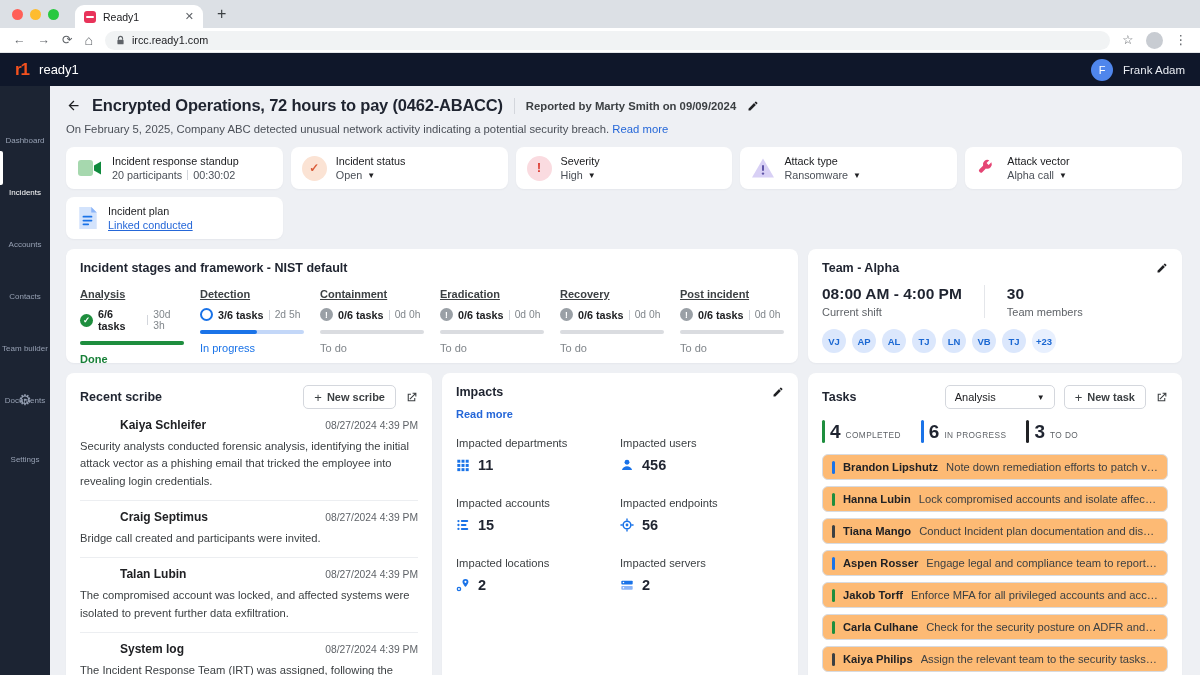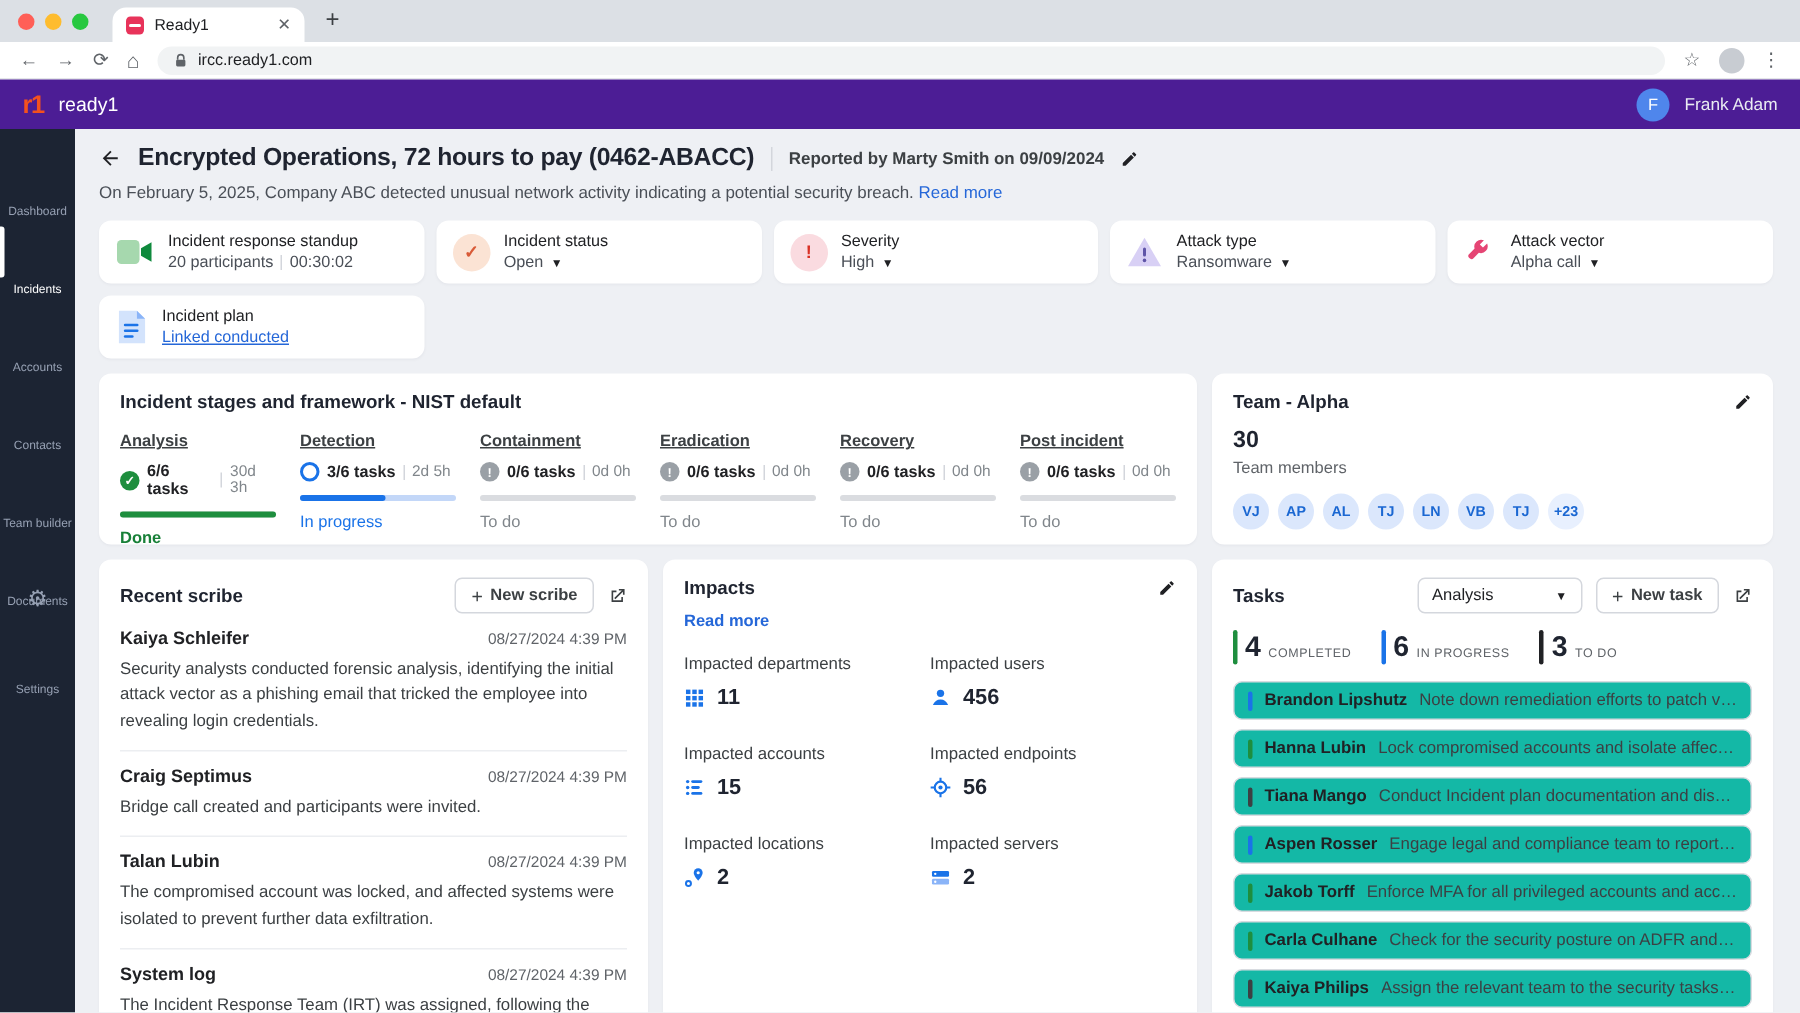--- a/index.html
+++ b/index.html
@@ -17,21 +17,21 @@
   .btab .ttl { font-size:10.5px; color:#202124; flex:1; }
   .btab .x { color:#5f6368; font-size:11px; }
   .newtab { margin-left:14px; color:#3c4043; font-size:16px; }
   .toolbar { height:25px; background:#fff; display:flex; align-items:center; gap:12px; padding:0 13px; border-bottom:1px solid #e4e6e9;}
   .nav-ic { color:#5f6368; font-size:12.5px; line-height:1;}
   .urlbox { flex:1; height:19px; background:#f1f3f4; border-radius:10px; display:flex; align-items:center; gap:6px; padding:0 10px;}
   .urlbox .url { font-size:10.8px; color:#202124; }
   .avatar-sm { width:17px; height:17px; border-radius:50%; background:#c8ccd2; }
 
   
-  .appbar { height:33px; background:#4c1d95; display:flex; align-items:center; padding:0 15px; gap:10px; }
+  .appbar { height:33px; background:#0f172a; display:flex; align-items:center; padding:0 15px; gap:10px; }
   .logo { color:#f4511e; font-weight:bold; font-size:17px; letter-spacing:-1px;}
   .brand { color:#fff; font-size:13px; }
   .sp { flex:1; }
   .user-av { width:22px; height:22px; border-radius:50%; background:#4f86ec; color:#fff; font-size:11px;
              display:flex; align-items:center; justify-content:center; }
   .user-nm { color:#e9ecf2; font-size:11.5px; }
 
   
   .app-body { display:flex; height:589px; }
   .sidebar { width:50px; background:#1c2433; padding-top:4px; flex:none;}
@@ -106,42 +106,42 @@
   .row3 { display:grid; grid-template-columns:366px 356px 1fr; gap:10px; margin-top:10px; }
   .row3 .panel { height:319px; }
   .btn { border:1px solid #d4d7dd; border-radius:5px; height:24px; padding:0 10px; background:#fff;
          font-size:11px; font-weight:600; color:#3c4043; display:flex; align-items:center; gap:5px; cursor:pointer;}
   .btn .plus { font-size:13px; font-weight:400; }
   .iconbtn { color:#3c4043; display:flex; cursor:pointer; }
   .hgroup { display:flex; align-items:center; gap:9px; }
 
   .entry { padding:9px 0 10px; border-bottom:1px solid #eceef1; }
   .entry:last-child { border-bottom:none; }
-  .ehead { display:flex; justify-content:space-between; align-items:baseline; }
+  .ehead { display:flex; justify-content:space-between; align-items:baseline;margin-left:40px; }
   .ename { font-size:12px; font-weight:bold; color:#202124; }
   .etime { font-size:10.3px; color:#5f6368; }
   .etext { font-size:11.2px; color:#3c4043; line-height:1.55; margin-top:6px; }
 
   .ipara { font-size:11.2px; color:#3c4043; line-height:1.6; margin-top:9px; }
   .readmore { font-size:11px; font-weight:bold; margin-top:9px; }
   .metrics { display:grid; grid-template-columns:1fr 1fr; row-gap:24px; margin-top:17px; }
   .mlabel { font-size:11.2px; color:#3c4043; }
   .mval { display:flex; align-items:center; gap:8px; margin-top:8px; }
   .mval b { font-size:14.5px; color:#1f2430; }
 
   .tselect { border:1px solid #d4d7dd; border-radius:5px; height:24px; width:110px; padding:0 9px; background:#fff;
              font-size:11px; color:#202124; display:flex; align-items:center; justify-content:space-between; cursor:pointer;}
   .stats { display:flex; gap:20px; margin-top:11px; }
   .stat-i { display:flex; align-items:flex-end; gap:5px; }
   .stat-bar { width:3px; height:23px; border-radius:2px; }
   .stat-num { font-size:19px; font-weight:bold; color:#1f2430; line-height:22px; }
   .stat-lbl { font-size:8.3px; color:#5f6368; letter-spacing:.4px; margin-bottom:3px; }
   .tlist { margin-top:11px; display:flex; flex-direction:column; gap:6px; }
   .task { border:1px solid #d8dbe0; border-radius:6px; height:26px; display:flex; align-items:center; gap:8px;
-          padding:0 9px; background:#14b8a6; white-space:nowrap; overflow:hidden; }
+          padding:0 9px; background:#fdba74; white-space:nowrap; overflow:hidden; }
   .tick { width:3px; height:13px; border-radius:1.5px; flex:none; }
   .tick.completed{background:#1e8e3e}.tick.in-progress{background:#1a73e8}.tick.todo{background:#3c4043}
   .task b { font-size:11.2px; color:#202124; flex:none;}
   .task .txt { font-size:11.2px; color:#3c4043; overflow:hidden; text-overflow:ellipsis; }
 </style>
 </head>
 <body>
 
 <div class="tabstrip">
   <div class="lights">
@@ -430,20 +430,24 @@
         <div class="phead">
           <span class="ptitle">Team - Alpha</span>
           <span class="pencil">
             <svg width="12" height="12" viewBox="0 0 24 24" fill="currentColor">
                 <path d="M3 17.25V21h3.75L17.81 9.94l-3.75-3.75L3 17.25zM20.71 7.04c.39-.39.39-1.02 0-1.41l-2.34-2.34c-.39-.39-1.02-.39-1.41 0l-1.83 1.83 3.75 3.75 1.83-1.83z"></path>
               </svg>
           </span>
         </div>
         <div class="shift-row">
           <div class="shift-cell">
+            <div class="big">08:00 AM - 4:00 PM</div>
+            <div class="sub">Current shift</div>
+          </div>
+          <div class="shift-cell">
             <div class="big">30</div>
             <div class="sub">Team members</div>
           </div>
         </div>
         <div class="avrow">
           <span class="av">VJ</span>
           <span class="av">AP</span>
           <span class="av">AL</span>
           <span class="av">TJ</span>
           <span class="av">LN</span>

